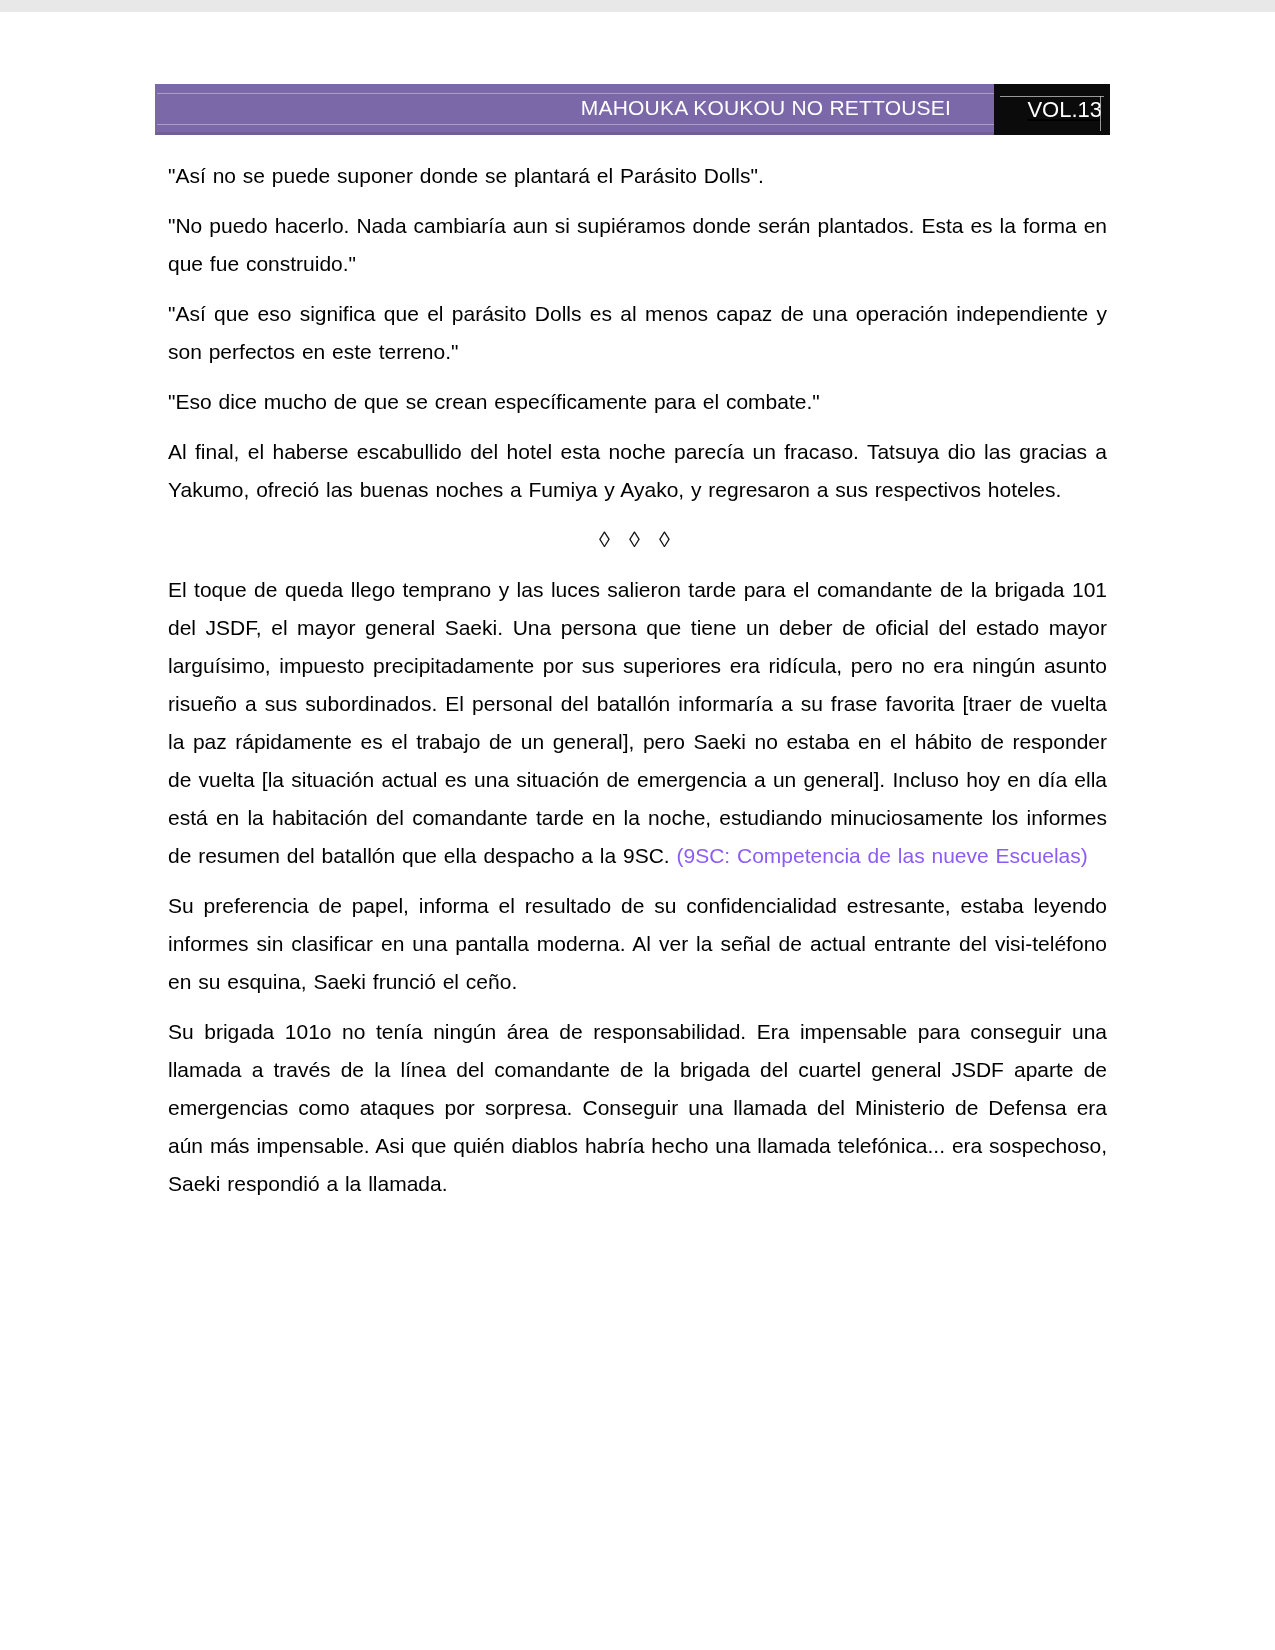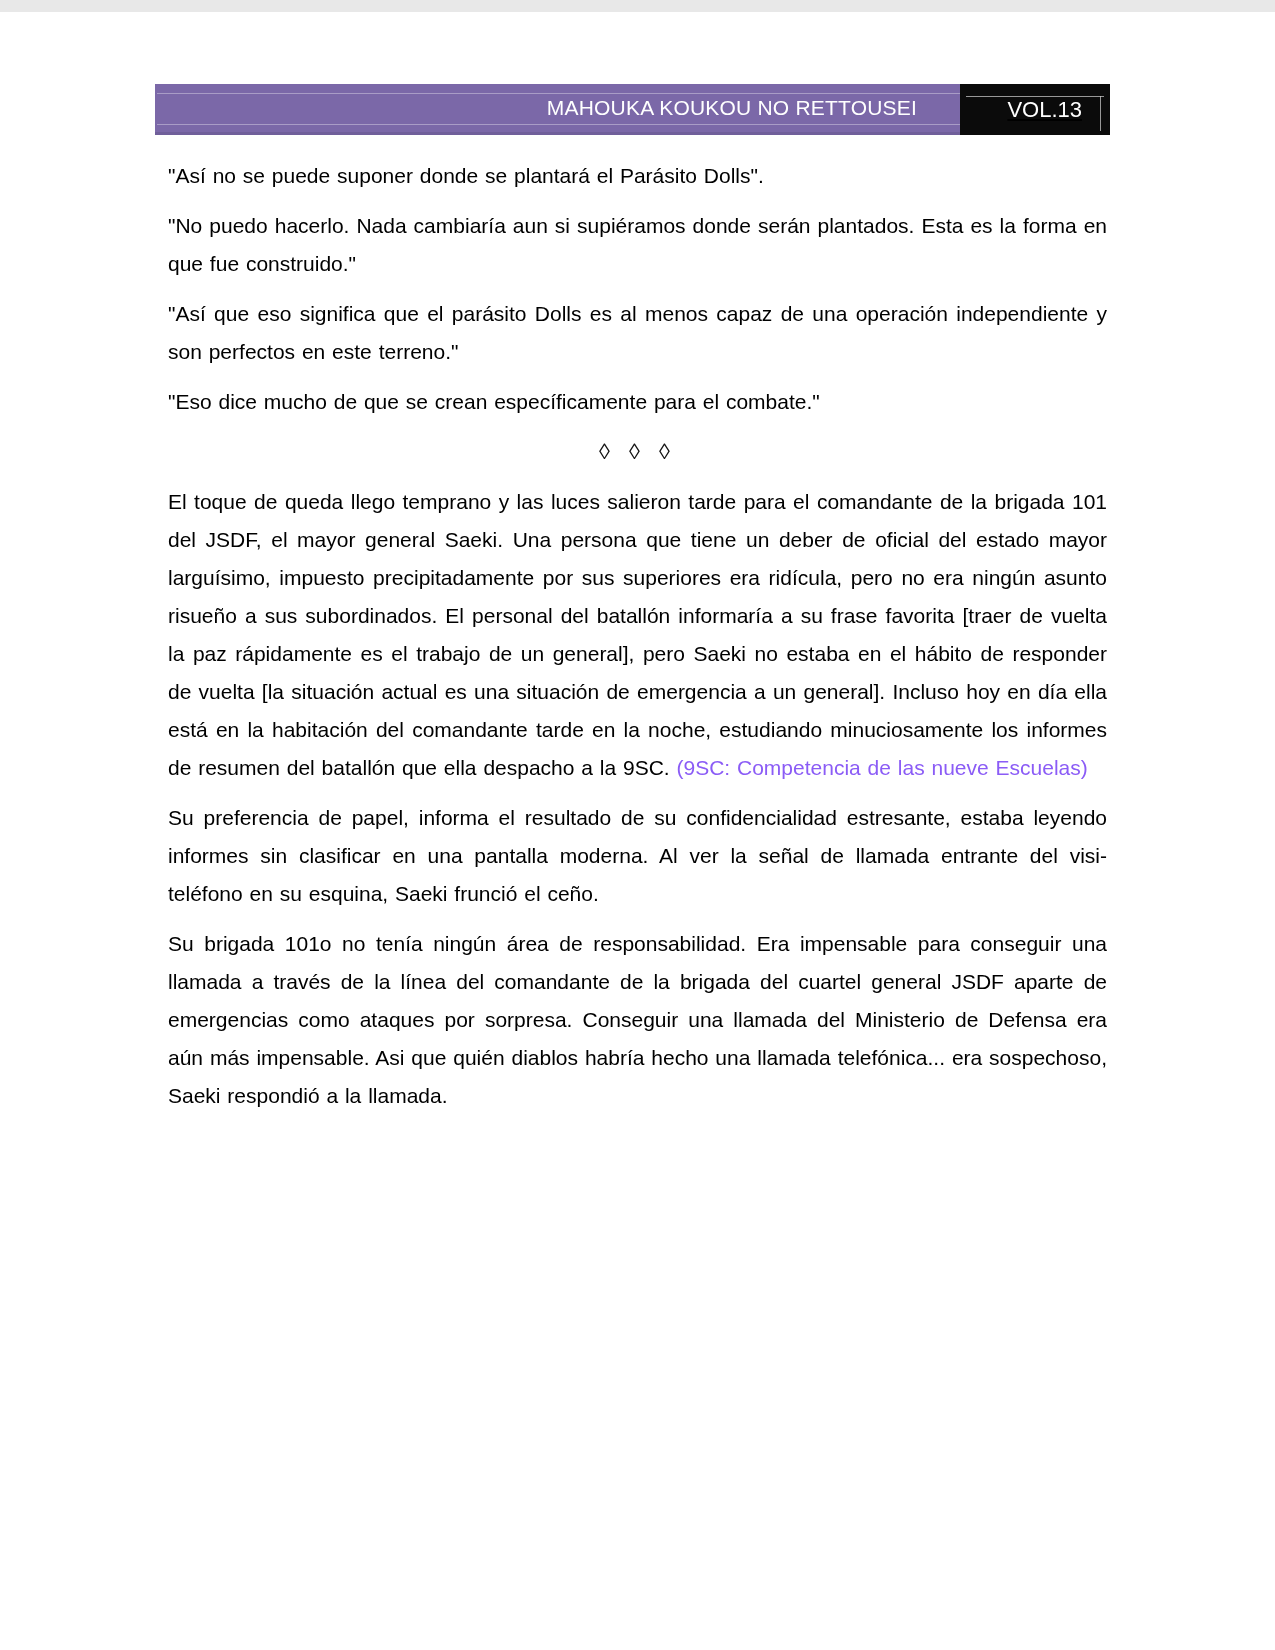--- a/index.html
+++ b/index.html
@@ -43,26 +43,26 @@
   .header-purple::before { top: 9px; }
   .header-purple::after  { bottom: 7px; }
   .header-title {
     color: #ffffff;
     font-size: 21px;
     letter-spacing: 0.2px;
     white-space: nowrap;
   }
   .header-black {
     position: relative;
-    width: 150px;
+    width: 116px;
     background: #0b0b0b;
     display: flex;
     align-items: center;
     justify-content: flex-end;
-    padding-right: 28px;
+    padding-right: 8px;
     text-decoration: underline;
   }
   .header-black::before {
     content: "";
     position: absolute;
     left: 6px; right: 6px; top: 12px;
     border-top: 1px solid rgba(200,200,200,0.75);
   }
   .header-black::after {
     content: "";
@@ -115,24 +115,25 @@
 
   <main class="content">
     <p>"Así no se puede suponer donde se plantará el Parásito Dolls".</p>
 
     <p>"No puedo hacerlo. Nada cambiaría aun si supiéramos donde serán plantados. Esta es la forma en que fue construido."</p>
 
     <p>"Así que eso significa que el parásito Dolls es al menos capaz de una operación independiente y son perfectos en este terreno."</p>
 
     <p>"Eso dice mucho de que se crean específicamente para el combate."</p>
 
+    <p>Al final, el haberse escabullido del hotel esta noche parecía un fracaso. Tatsuya dio las gracias a Yakumo, ofreció las buenas noches a Fumiya y Ayako, y regresaron a sus respectivos hoteles.</p>
 
     <p class="separator">◊ ◊ ◊</p>
 
 
     <p><span>El toque de queda  llego temprano y las  luces salieron tarde para el comandante de la brigada 101 del JSDF, el mayor general Saeki. Una persona que tiene un deber de oficial del estado mayor larguísimo, impuesto precipitadamente por sus superiores era ridícula, pero no era ningún asunto risueño a sus subordinados. El personal del batallón informaría a su frase favorita [traer de vuelta la paz rápidamente es el trabajo de un general], pero Saeki no estaba en el hábito de responder de vuelta [la situación actual es una situación de emergencia a un general]. Incluso hoy en día ella está en la habitación del comandante tarde en la noche, estudiando minuciosamente los informes de resumen del batallón que ella despacho a la 9SC.</span> <span class="note">(9SC: Competencia de las nueve Escuelas)</span></p>
 
-    <p>Su preferencia de papel, informa el resultado de su confidencialidad estresante, estaba leyendo informes sin clasificar en una pantalla moderna. Al ver la señal de llamada entrante del visi-teléfono en su esquina, Saeki frunció el ceño.</p>
+    <p>Su preferencia de papel, informa el resultado de su confidencialidad estresante, estaba leyendo informes sin clasificar en una pantalla moderna. Al ver la señal de actual entrante del visi-teléfono en su esquina, Saeki frunció el ceño.</p>
 
     <p>Su brigada 101o no tenía ningún área de responsabilidad. Era impensable para conseguir una llamada a través de la línea del comandante de la brigada del cuartel general JSDF aparte de emergencias como ataques por sorpresa. Conseguir una llamada del Ministerio de Defensa era aún más impensable. Asi que quién diablos  habría hecho una llamada telefónica... era sospechoso, Saeki respondió a la llamada.</p>
   </main>
 
 </div>
 
 </body></html>

